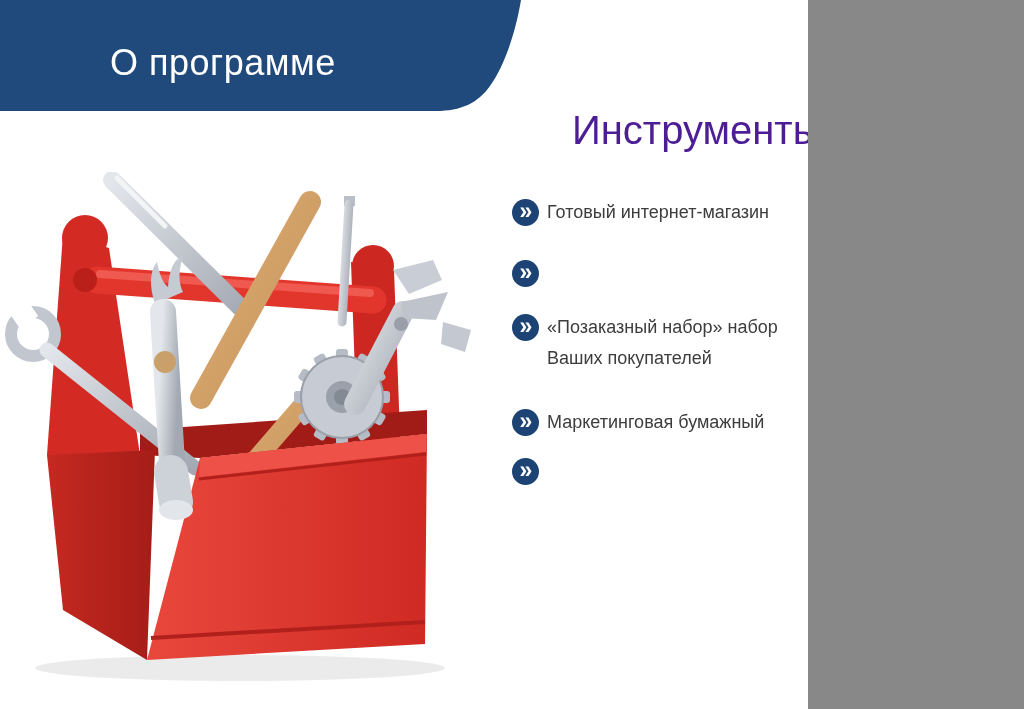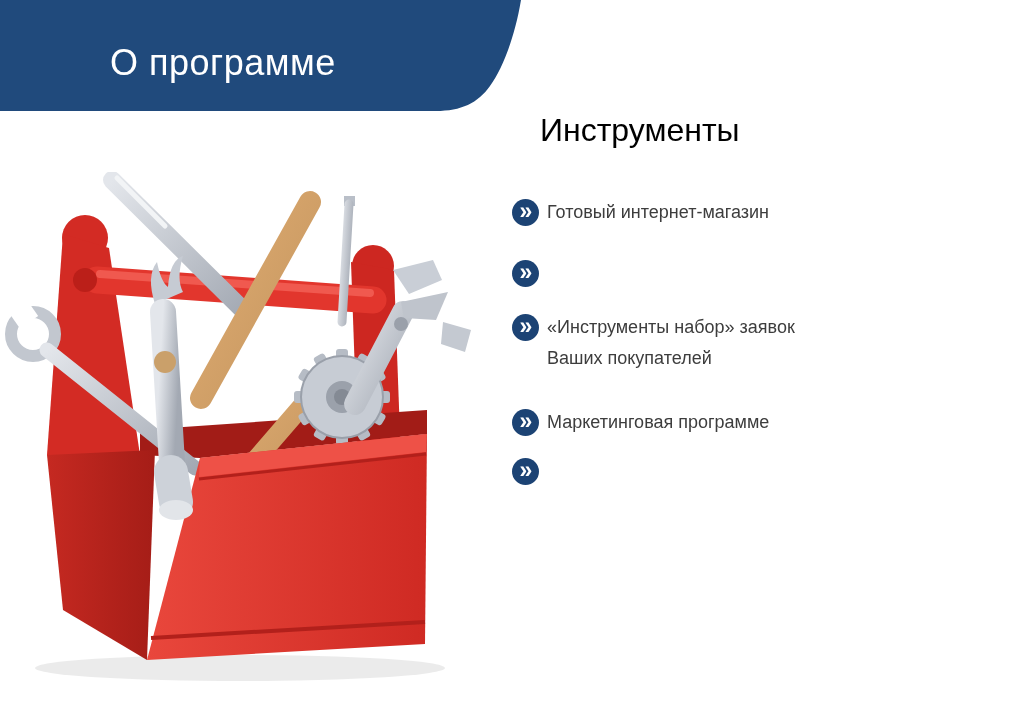--- a/index.html
+++ b/index.html
@@ -1,33 +1,33 @@
 <!DOCTYPE html>
 <html><head>
 <meta charset="utf-8">
 <style>
   html,body{margin:0;padding:0;background:#888;}
   .slide{
     position:relative;
-    width:1024px;height:709px;
+    width:808px;height:709px;
     background:#ffffff;
     overflow:hidden;
     font-family:"Liberation Sans", sans-serif;
   }
   
   .banner-svg{position:absolute;left:0;top:0;width:521px;height:112px;}
   .banner-label{
     position:absolute;left:110px;top:44px;
     font-size:36px;line-height:38px;color:#ffffff;
     letter-spacing:0.5px;white-space:nowrap;
   }
   
   .content-title{
-    position:absolute;left:540px;top:108px;
-    font-size:32px;line-height:44px;color:#000000;
+    position:absolute;left:572px;top:108px;
+    font-size:40px;line-height:44px;color:#4c1d95;
     white-space:nowrap;
   }
   .bullet-list{
     position:absolute;left:512px;top:197px;width:470px;
   }
   .bullet-item{
     display:flex;align-items:flex-start;
   }
   .bullet-item:nth-child(1){margin-bottom:30px;}
   .bullet-item:nth-child(2){margin-bottom:25px;}
@@ -163,25 +163,25 @@
   <div class="bullet-list">
     <div class="bullet-item">
       <span class="bullet-icon">»</span>
       <div class="bullet-text">Готовый интернет-магазин</div>
     </div>
     <div class="bullet-item">
       <span class="bullet-icon">»</span>
     </div>
     <div class="bullet-item">
       <span class="bullet-icon">»</span>
-      <div class="bullet-text">«Инструменты набор» заявок
+      <div class="bullet-text">«Позаказный набор» набор
 Ваших покупателей</div>
     </div>
     <div class="bullet-item">
       <span class="bullet-icon">»</span>
-      <div class="bullet-text">Маркетинговая программе</div>
+      <div class="bullet-text">Маркетинговая бумажный</div>
     </div>
     <div class="bullet-item">
       <span class="bullet-icon">»</span>
     </div>
   </div>
 
 </div>
 
 </body></html>

